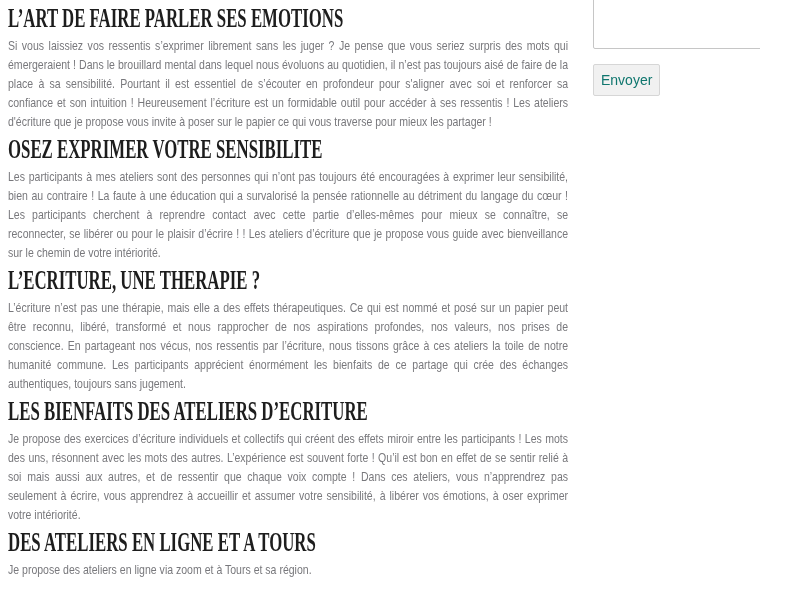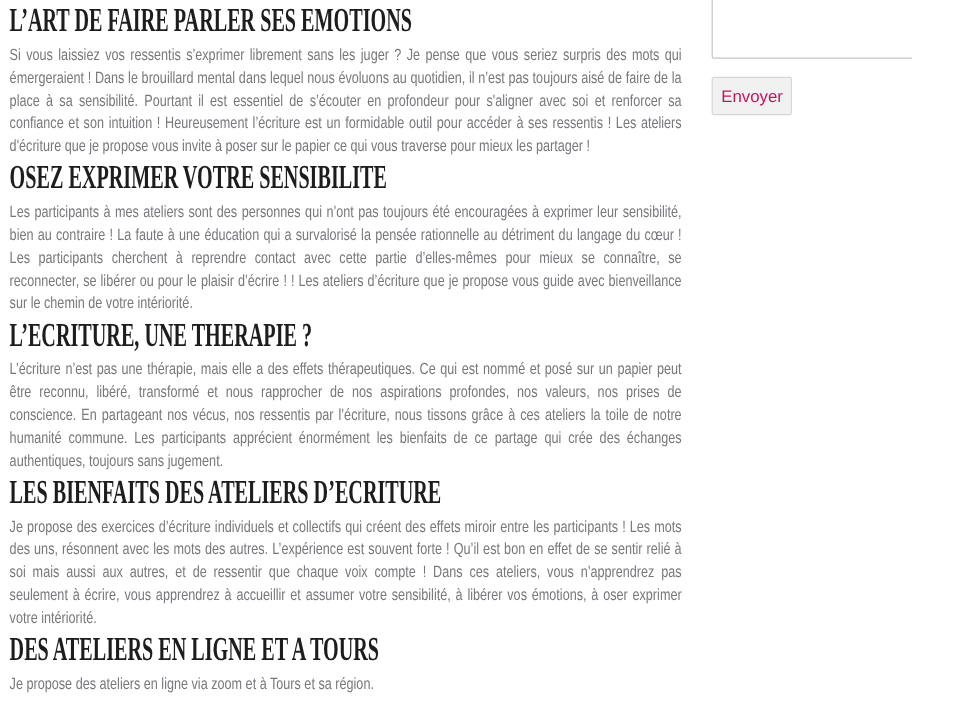--- a/index.html
+++ b/index.html
@@ -86,21 +86,21 @@
     margin-top: 15px;
     box-sizing: border-box;
     min-width: 65px;
     height: 32px;
     padding: 0 7px;
     background: #f1f1f1;
     border: 1px solid #d6d6d6;
     border-radius: 2px;
     font-family: "Liberation Sans", sans-serif;
     font-size: 14px;
-    color: #be185d;
+    color: #0f766e;
     cursor: pointer;
   }
 </style>
 </head>
 <body>
 
 <div class="page">
 
   <div class="main">
 

